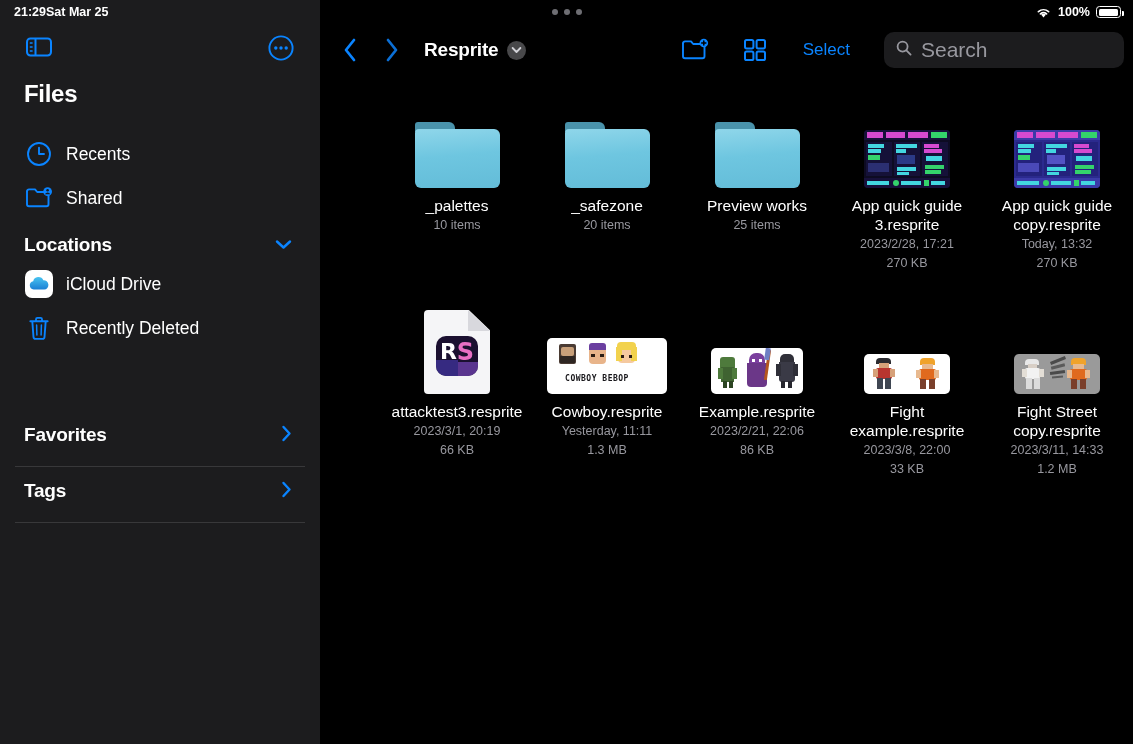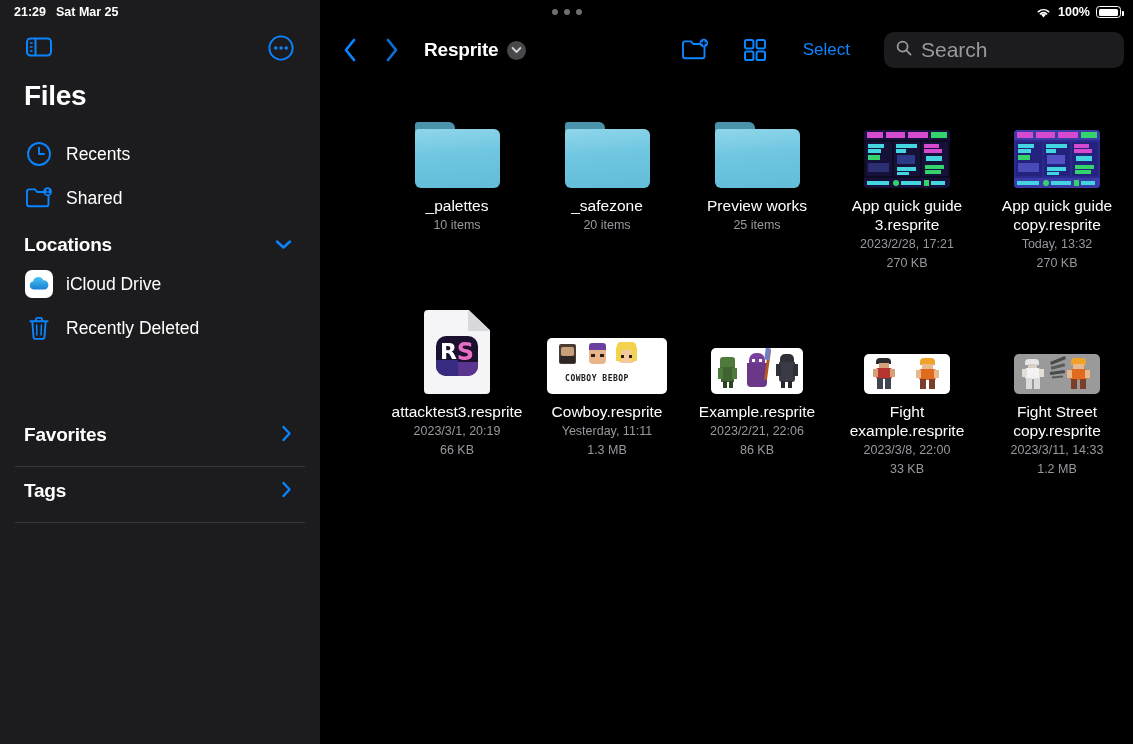--- a/index.html
+++ b/index.html
@@ -11,40 +11,40 @@
     -webkit-font-smoothing:antialiased;
   }
   .screen { position:relative; width:1133px; height:744px; display:flex; }
 
   
   .statusbar {
     position:absolute; top:0; left:0; width:1133px; height:24px;
     display:flex; align-items:center; z-index:30;
     font-size:12.5px; font-weight:bold; color:#fff;
   }
-  .sb-left { position:absolute; left:14px; display:flex; gap:10px; align-items:center; }
+  .sb-left { position:absolute; left:14px; display:flex; gap:0; align-items:center; }
   .sb-center { position:absolute; left:50%; transform:translateX(-50%); display:flex; gap:6px; align-items:center; }
   .dot3 { width:6px; height:6px; border-radius:50%; background:#6e6e73; display:block; }
   .sb-right { position:absolute; right:12px; display:flex; gap:6px; align-items:center; }
   .batt { width:25px; height:12px; border:1.5px solid #fff; border-radius:3.5px; position:relative; }
   .batt::after { content:""; position:absolute; right:-3.5px; top:3.5px; width:2px; height:5px;
     background:#fff; border-radius:0 1px 1px 0; }
   .batt i { position:absolute; left:1.5px; top:1.5px; bottom:1.5px; width:19px; background:#fff; border-radius:1.5px; display:block; }
 
   
   .sidebar {
     width:320px; height:744px; background:#1c1c1e; position:relative; flex:0 0 320px;
   }
   .sb-toolbar { position:absolute; top:36px; left:0; width:320px; height:28px; }
   .sb-toggle { position:absolute; left:26px; top:0; width:28px; height:24px; cursor:pointer; }
   .sb-more { position:absolute; right:26px; top:-1px; width:26px; height:26px; cursor:pointer; }
 
   .files-title {
     position:absolute; top:80px; left:24px;
-    font-size:28px; font-weight:bold; color:#fff; letter-spacing:-0.3px;text-align:center;
+    font-size:24px; font-weight:bold; color:#fff; letter-spacing:-0.3px;text-align:center;
   }
 
   .nav-list { position:absolute; top:132px; left:0; width:320px; }
   .nav-item {
     display:flex; align-items:center; height:44px; padding-left:24px; cursor:pointer;
   }
   .nav-icon { width:30px; height:30px; display:flex; align-items:center; justify-content:center; flex:0 0 30px; }
   .nav-label { font-size:17.5px; color:#fff; margin-left:12px; }
 
   .section { position:absolute; left:0; width:320px; }

